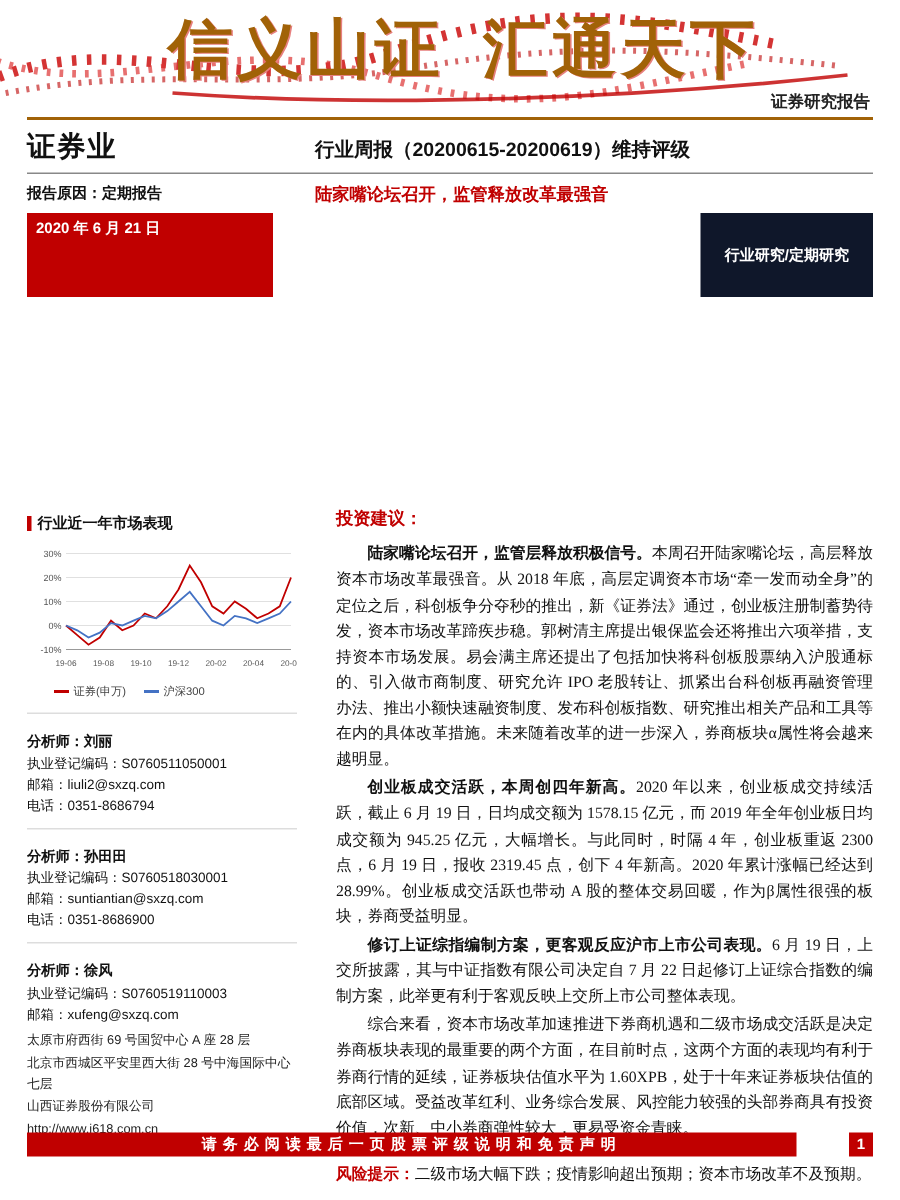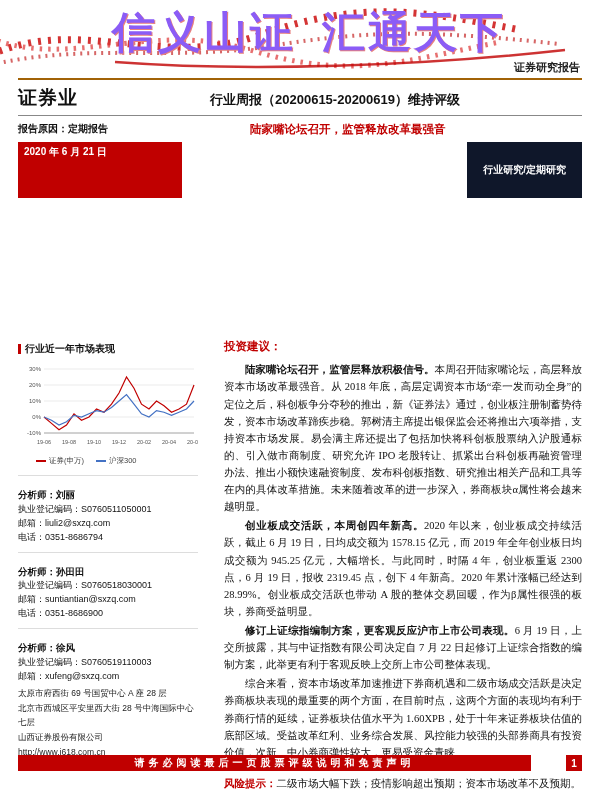--- a/index.html
+++ b/index.html
@@ -8,31 +8,31 @@
     width:600px; height:800px; position:relative; margin:0 auto;
     background:#fff; overflow:hidden;
     font-family:"Liberation Sans", sans-serif; color:#111;
   }
   
   .banner { position:relative; height:76px; }
   .banner-art { position:absolute; inset:0; width:100%; height:100%; }
   .slogan {
     position:absolute; left:112px; top:4px; white-space:nowrap;
     font-family:"Liberation Serif", serif; font-weight:bold;
-    font-size:43px; color:#8b5cf6; letter-spacing:3px;
+    font-size:43px; color:#a16207; letter-spacing:3px;
     text-shadow:1px 1px 0 #e7807f;
   }
   .slogan .s2 { margin-left:26px; }
   .report-type { position:absolute; right:20px; bottom:1px; font-size:11px; font-weight:bold; color:#222; }
   
   .header { margin:2px 18px 0; border-top:2px solid #a16207; }
   .hrow1 { display:grid; grid-template-columns:192px 1fr; border-bottom:1px solid #888; padding:5px 0 4px; }
   .industry { font-size:19px; font-weight:bold; letter-spacing:1px; }
   .title { font-size:13px; font-weight:bold; align-self:end; padding-bottom:2px; }
-  .hrow2 { display:grid; grid-template-columns:192px 1fr; padding:6px 0 5px;gap:40px; }
+  .hrow2 { display:grid; grid-template-columns:192px 1fr; padding:6px 0 5px; }
   .reason { font-size:10px; font-weight:bold; }
   .subtitle { color:#c00000; font-size:11.5px; font-weight:bold; }
   .hrow3 { display:flex; justify-content:space-between; align-items:stretch; }
   .date-bar { width:164px; background:#c00000; color:#fff; font-size:10px; font-weight:bold; padding:3px 6px; }
   .tag-bar { background:#0f172a; color:#fff; font-size:10px; font-weight:bold; padding:21px 16px; }
   
   .bodywrap { display:flex; margin:10px 18px 0; height:586px; overflow:hidden;align-items:flex-end; }
   .sidebar { width:192px; padding-right:12px; font-size:9px; display:flex; flex-direction:column; }
   .chart-title { display:flex; align-items:center; gap:4px; font-weight:bold; font-size:10px; }
   .marker { width:3px; height:10px; background:#c00000; display:inline-block; }

